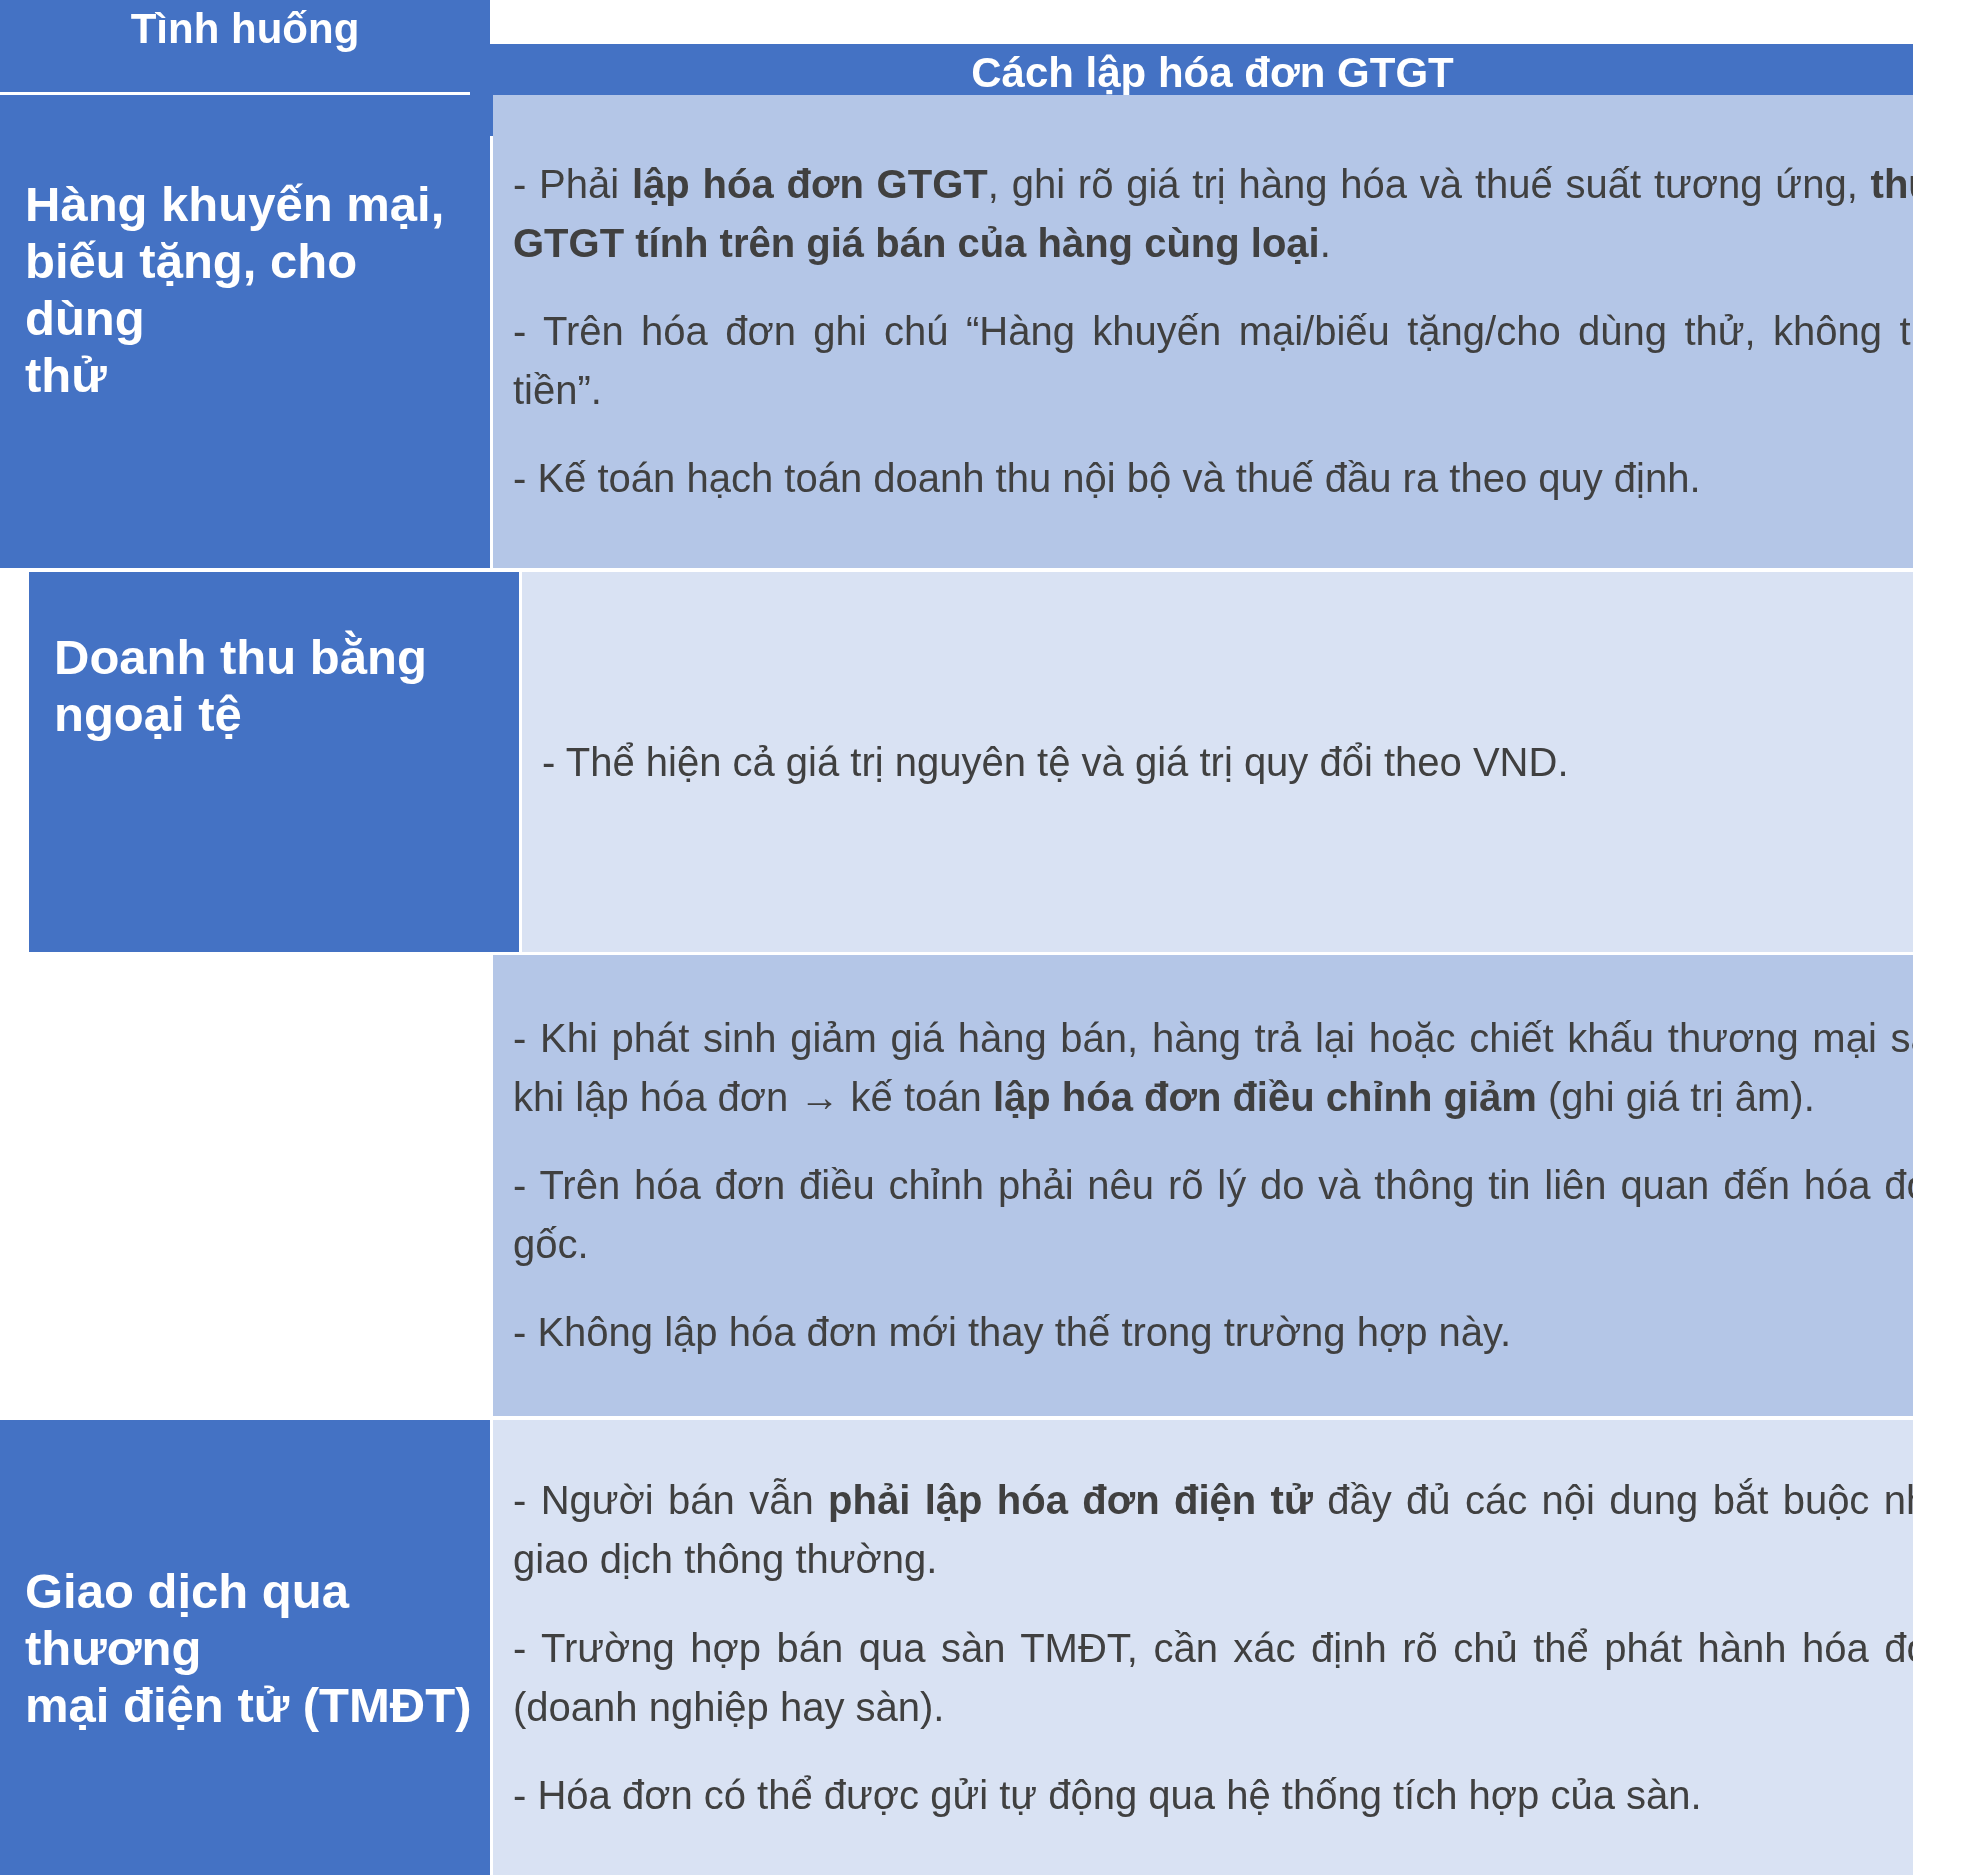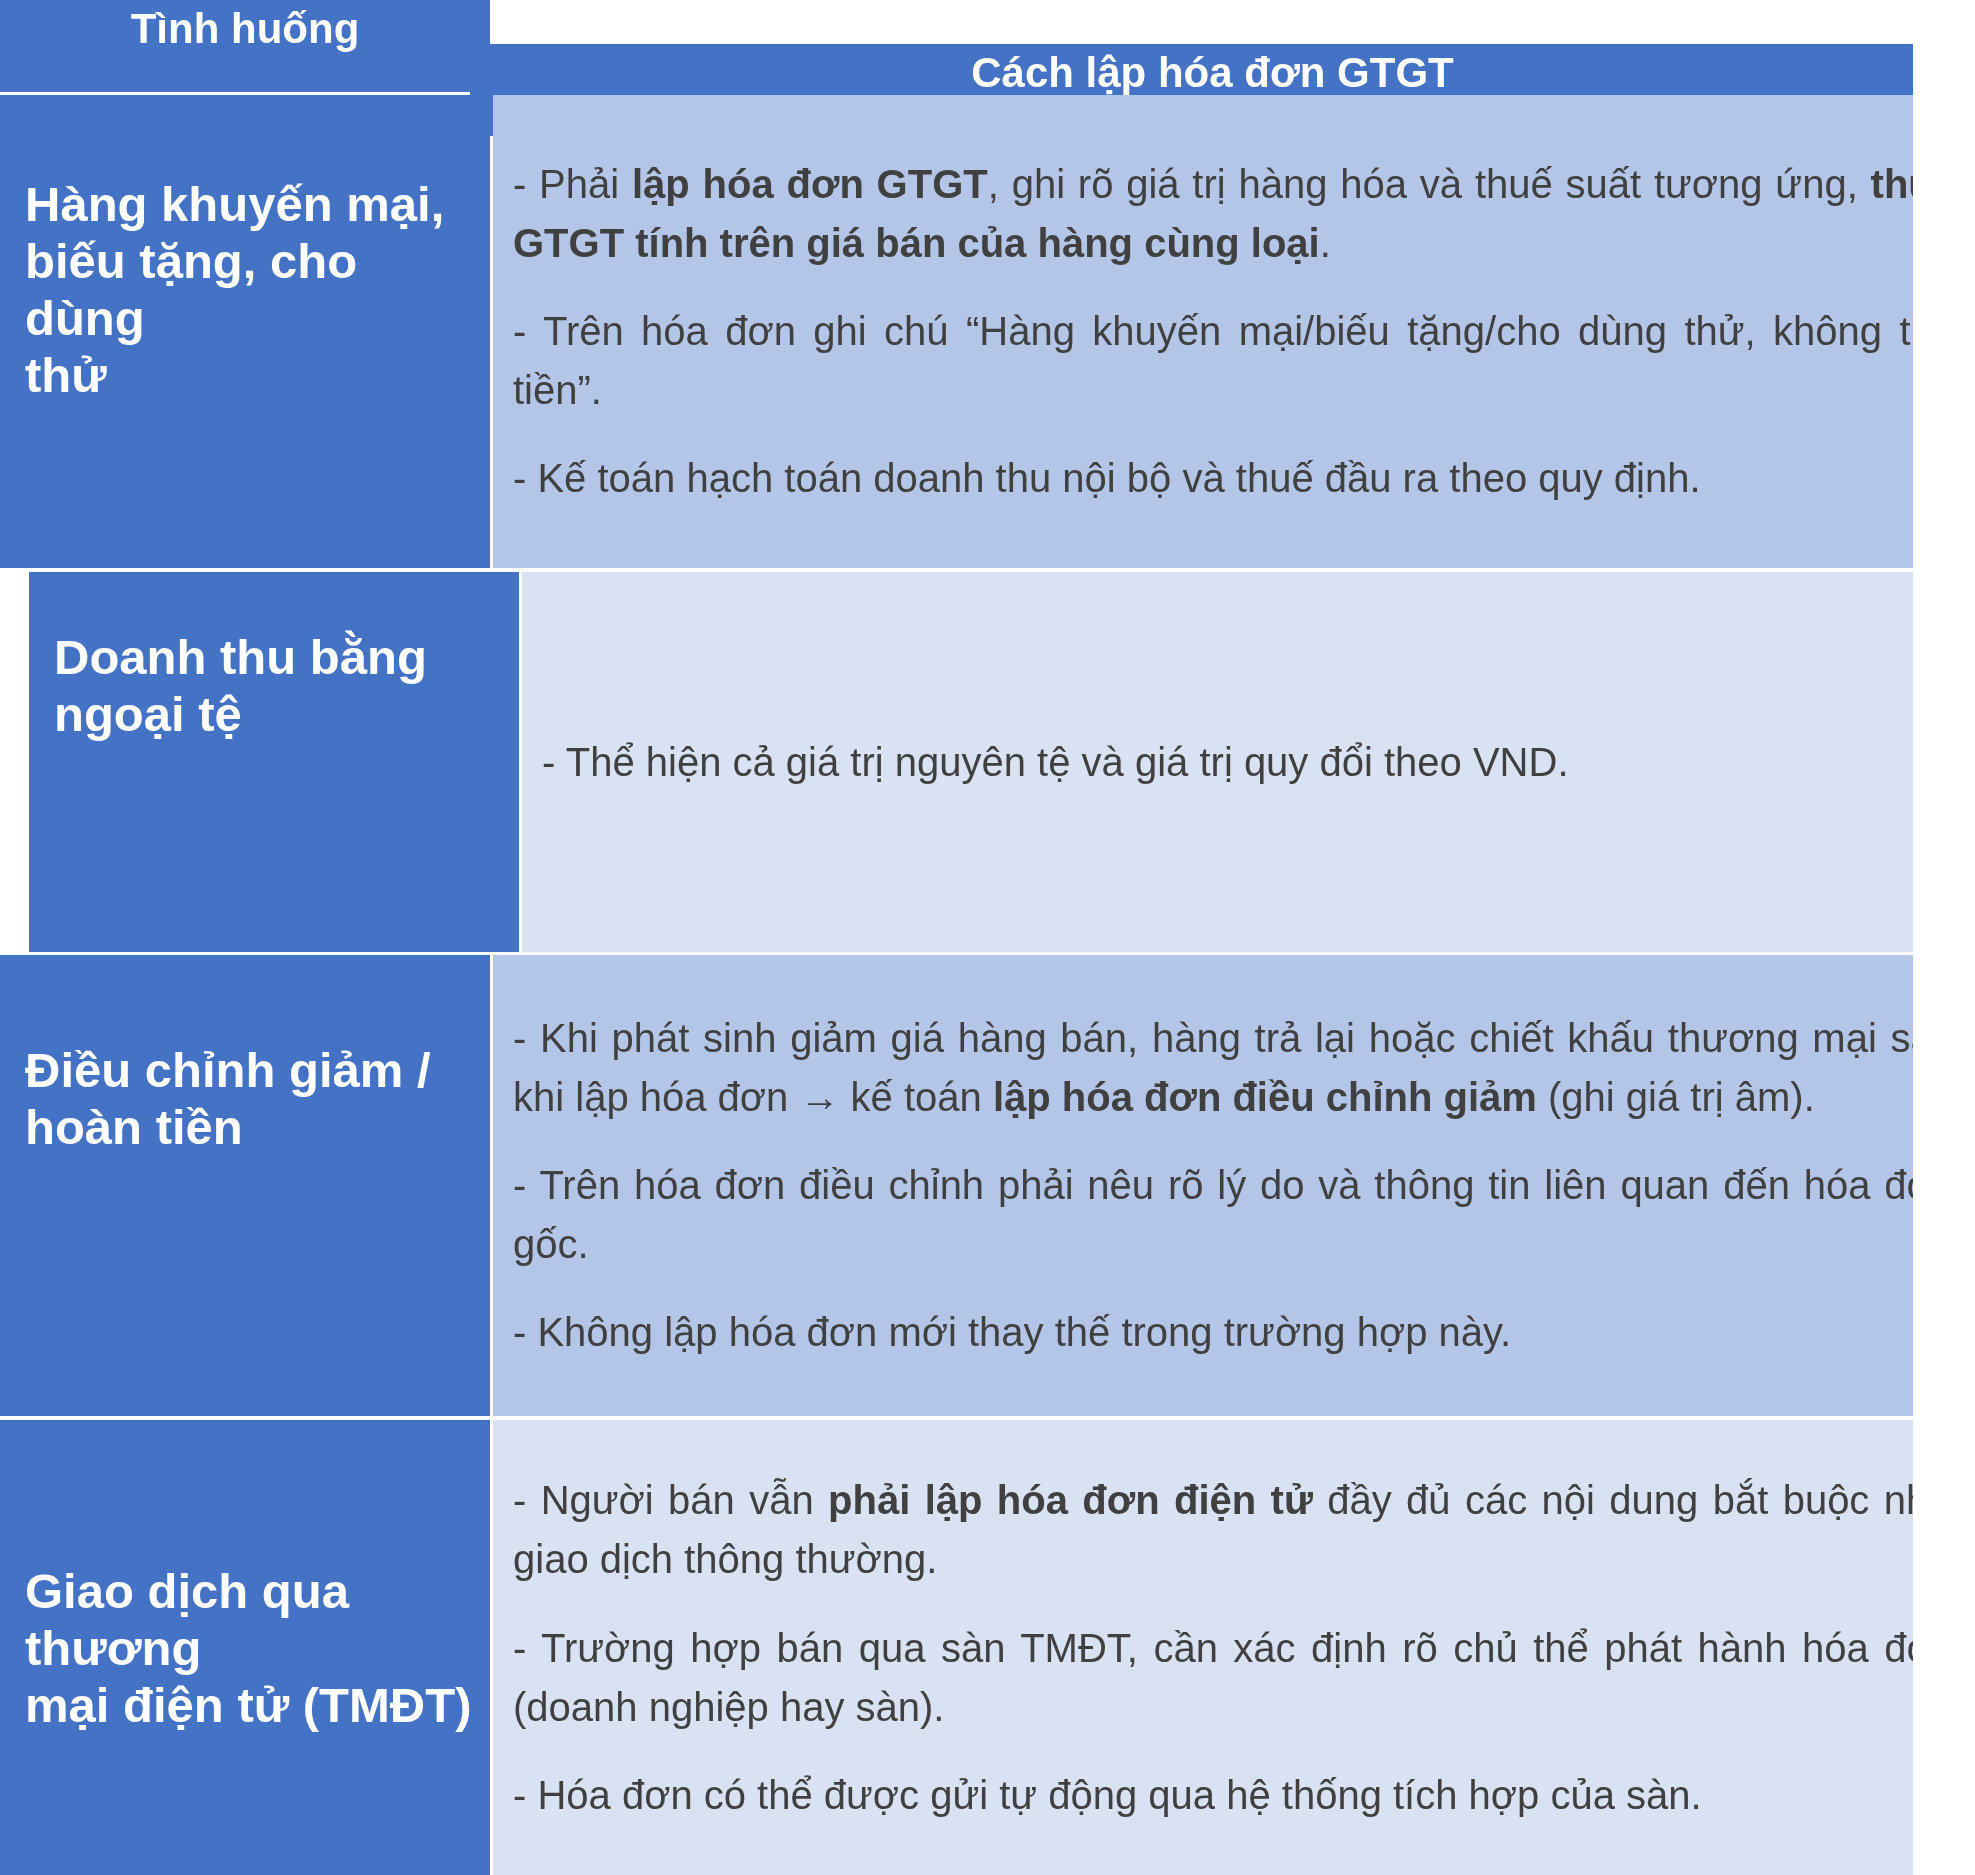--- a/index.html
+++ b/index.html
@@ -78,22 +78,20 @@
       <p class="para"><span>- Trên hóa đơn ghi chú “Hàng khuyến mại/biếu tặng/cho dùng thử, không thu tiền”.</span></p>
       <p class="para"><span>- Kế toán hạch toán doanh thu nội bộ và thuế đầu ra theo quy định.</span></p>
     </div>
 
   <div class="cell r2 c-left blue scell pt2">Doanh thu bằng
 ngoại tệ</div>
   <div class="cell r2 c-right bandB dcell">
       <p class="para"><span>- Thể hiện cả giá trị nguyên tệ và giá trị quy đổi theo VND.</span></p>
     </div>
 
-  <div class="cell r3 c-left blue scell pt3">Điều chỉnh giảm /
-hoàn tiền</div>
   <div class="cell r3 c-right bandA dcell">
       <p class="para"><span>- Khi phát sinh giảm giá hàng bán, hàng trả lại hoặc chiết khấu thương mại sau khi lập hóa đơn → kế toán </span><span class="b">lập hóa đơn điều chỉnh giảm</span><span> (ghi giá trị âm).</span></p>
       <p class="para"><span>- Trên hóa đơn điều chỉnh phải nêu rõ lý do và thông tin liên quan đến hóa đơn gốc.</span></p>
       <p class="para"><span>- Không lập hóa đơn mới thay thế trong trường hợp này.</span></p>
     </div>
 
   <div class="cell r4 c-right bandB dcell">
       <p class="para"><span>- Người bán vẫn </span><span class="b">phải lập hóa đơn điện tử</span><span> đầy đủ các nội dung bắt buộc như giao dịch thông thường.</span></p>
       <p class="para"><span>- Trường hợp bán qua sàn TMĐT, cần xác định rõ chủ thể phát hành hóa đơn (doanh nghiệp hay sàn).</span></p>
       <p class="para"><span>- Hóa đơn có thể được gửi tự động qua hệ thống tích hợp của sàn.</span></p>

